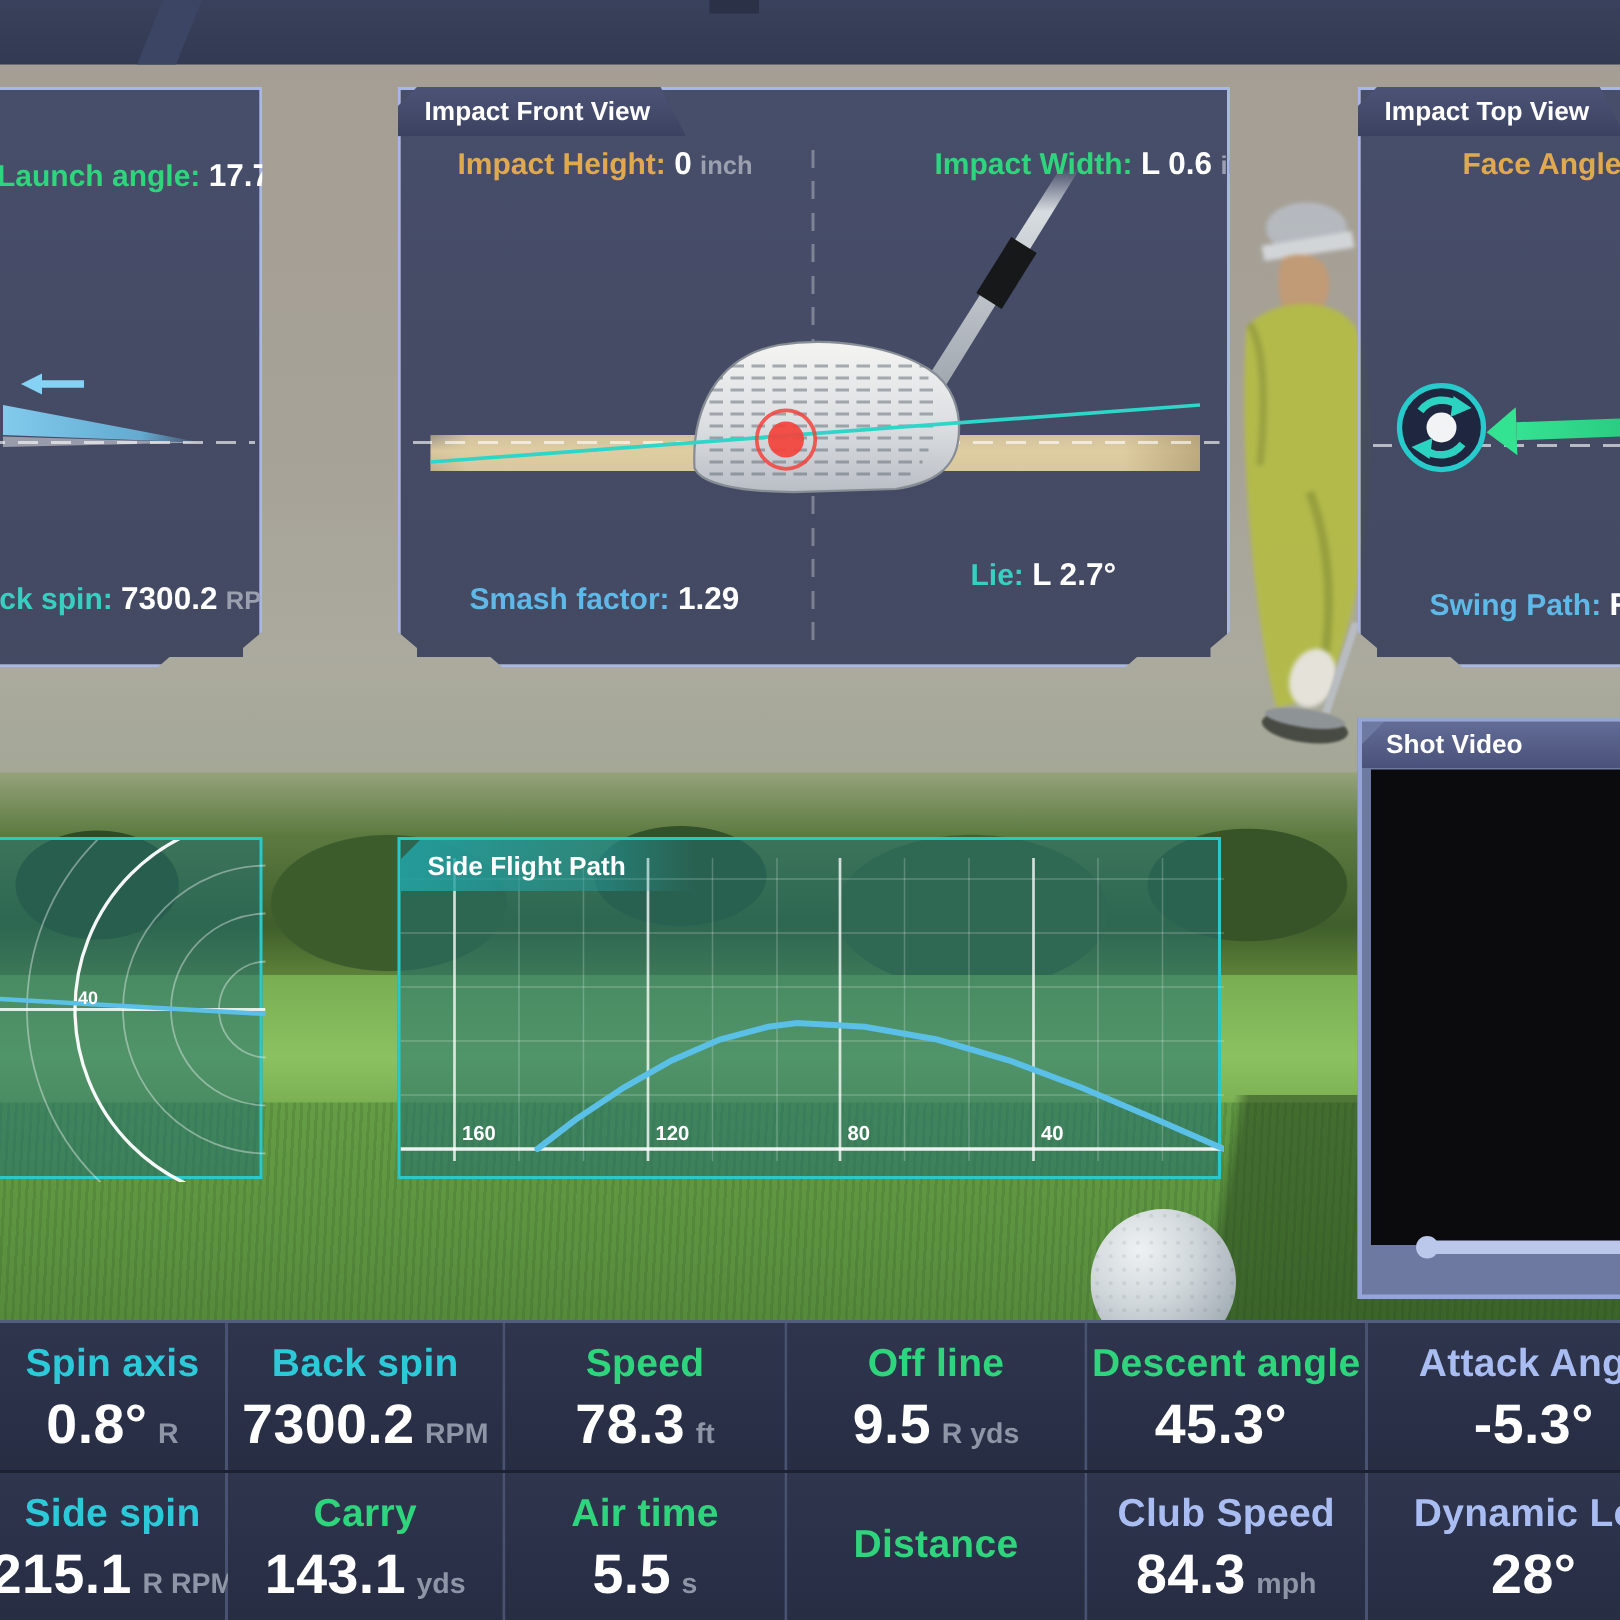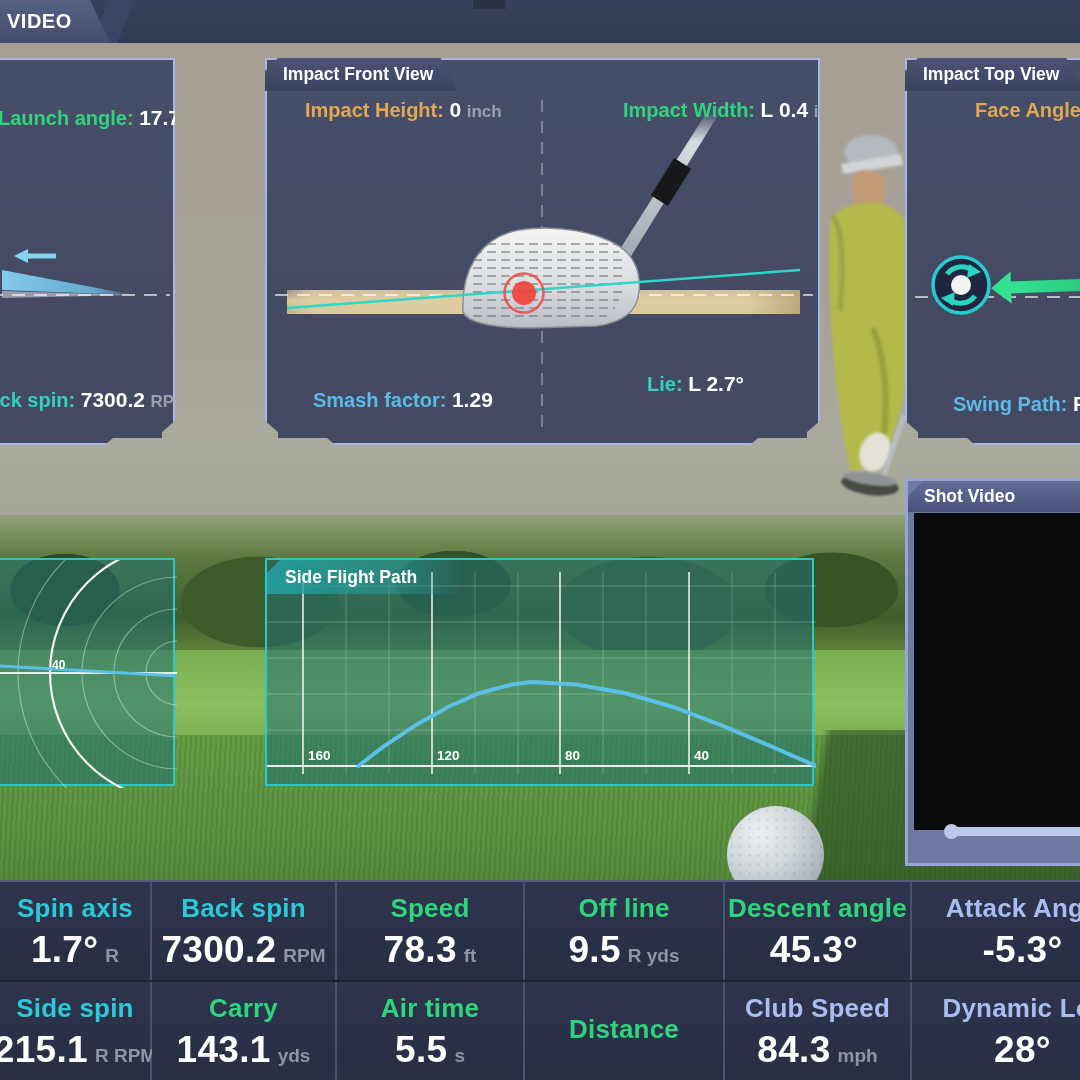--- a/index.html
+++ b/index.html
@@ -103,21 +103,20 @@
 </svg>
 <svg width="75" height="95" viewBox="0 0 75 95" style="position:absolute;left:838px;top:415px;filter:blur(.8px);opacity:.95;">
   <line x1="66" y1="0" x2="46" y2="60" stroke="#b9bec4" stroke-width="5"></line>
   <ellipse cx="32" cy="70" rx="29" ry="10" fill="#43473f" transform="rotate(8 32 70)"></ellipse>
   <ellipse cx="32" cy="64" rx="27" ry="6" fill="#8d9296" transform="rotate(8 32 64)"></ellipse>
 </svg>
 <div class="golf-ball"></div>
 
 <div class="topbar">
   <div class="video-tab-shade"></div>
-  <div class="video-tab">VIDEO</div>
   <div class="topbar-notch"></div>
 </div>
 
 <div class="panel notch" style="left:-132px;top:58px;width:307px;height:387px;">
   <div class="metric" style="left:128px;top:46px;">
     <span style="color: rgb(47, 213, 125);">Launch angle:</span>
     <span class="m-value">17.7°</span>
   </div>
   <svg width="307" height="387" viewBox="0 0 307 387" style="position:absolute;left:0;top:0;">
     <defs>
@@ -180,21 +179,21 @@
     <circle cx="257" cy="233" r="12" fill="#f4423c" opacity=".92"></circle>
     <circle cx="257" cy="233" r="19.5" fill="none" stroke="#f4423c" stroke-width="2.5" opacity=".85"></circle>
   </svg>
   <div class="metric" style="left:38px;top:38px;">
     <span style="color: rgb(224, 169, 79);">Impact Height:</span>
     <span class="m-value">0</span>
     <span class="m-unit">inch</span>
   </div>
   <div class="metric" style="left:356px;top:38px;">
     <span style="color: rgb(47, 213, 125);">Impact Width:</span>
-    <span class="m-value">L 0.4</span>
+    <span class="m-value">L 0.6</span>
     <span class="m-unit">inch</span>
   </div>
   <div class="metric" style="left:46px;top:328px;">
     <span style="color: rgb(95, 185, 232);">Smash factor:</span>
     <span class="m-value">1.29</span>
   </div>
   <div class="metric" style="left:380px;top:312px;">
     <span style="color: rgb(54, 207, 192);">Lie:</span>
     <span class="m-value">L 2.7°</span>
   </div>
@@ -284,21 +283,21 @@
 
 <div class="shot-video">
   <div class="sv-video"></div>
   <div class="sv-scrub"></div>
   <div class="sv-header">Shot Video</div>
 </div>
 
 <div class="stats">
   <div class="cell">
     <div class="s-label" style="color: rgb(44, 201, 217);">Spin axis</div>
-    <div class="s-valrow"><span class="s-value">1.7°</span><span class="s-unit">R</span></div>
+    <div class="s-valrow"><span class="s-value">0.8°</span><span class="s-unit">R</span></div>
   </div>
   <div class="cell">
     <div class="s-label" style="color: rgb(44, 201, 217);">Back spin</div>
     <div class="s-valrow"><span class="s-value">7300.2</span><span class="s-unit">RPM</span></div>
   </div>
   <div class="cell">
     <div class="s-label" style="color: rgb(47, 213, 125);">Speed</div>
     <div class="s-valrow"><span class="s-value">78.3</span><span class="s-unit">ft</span></div>
   </div>
   <div class="cell">

